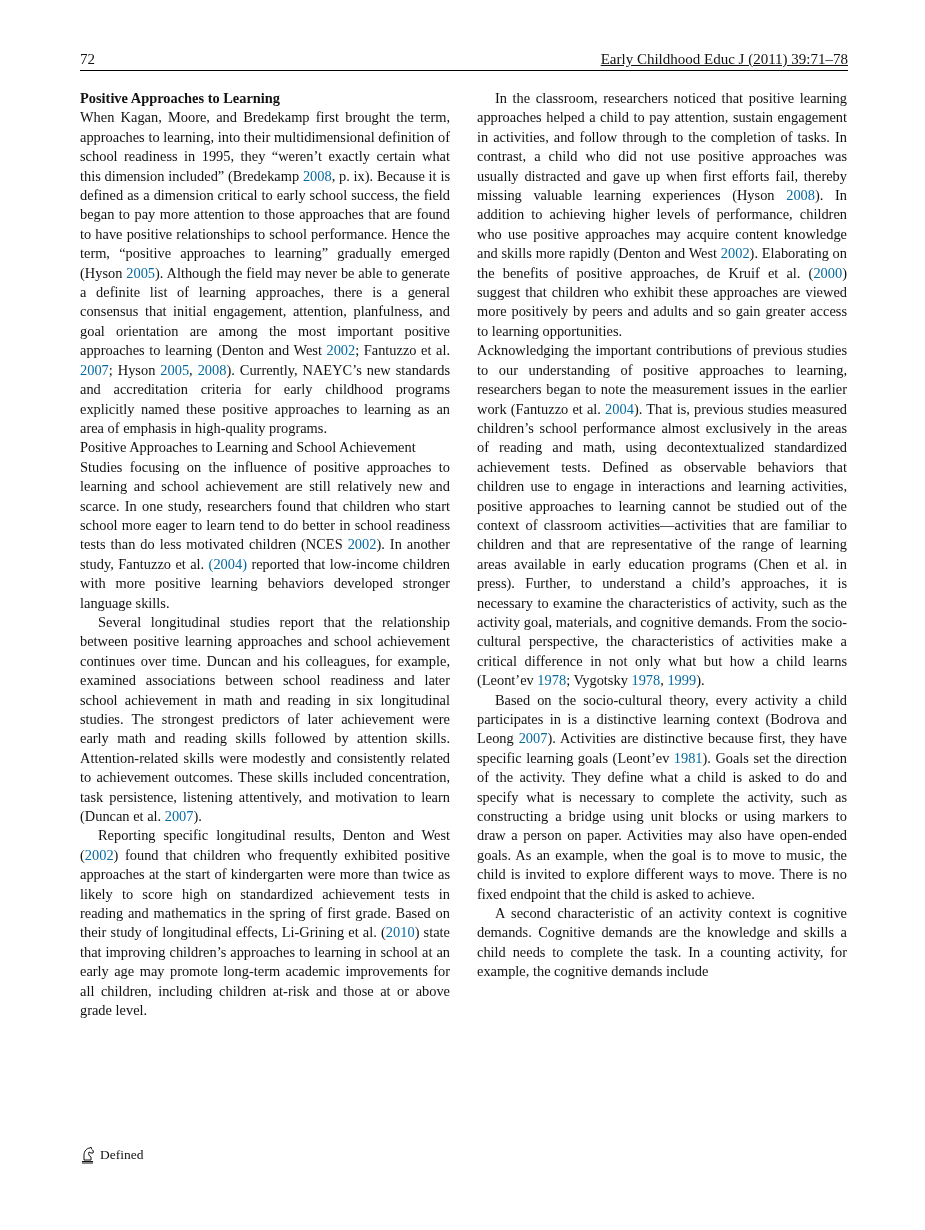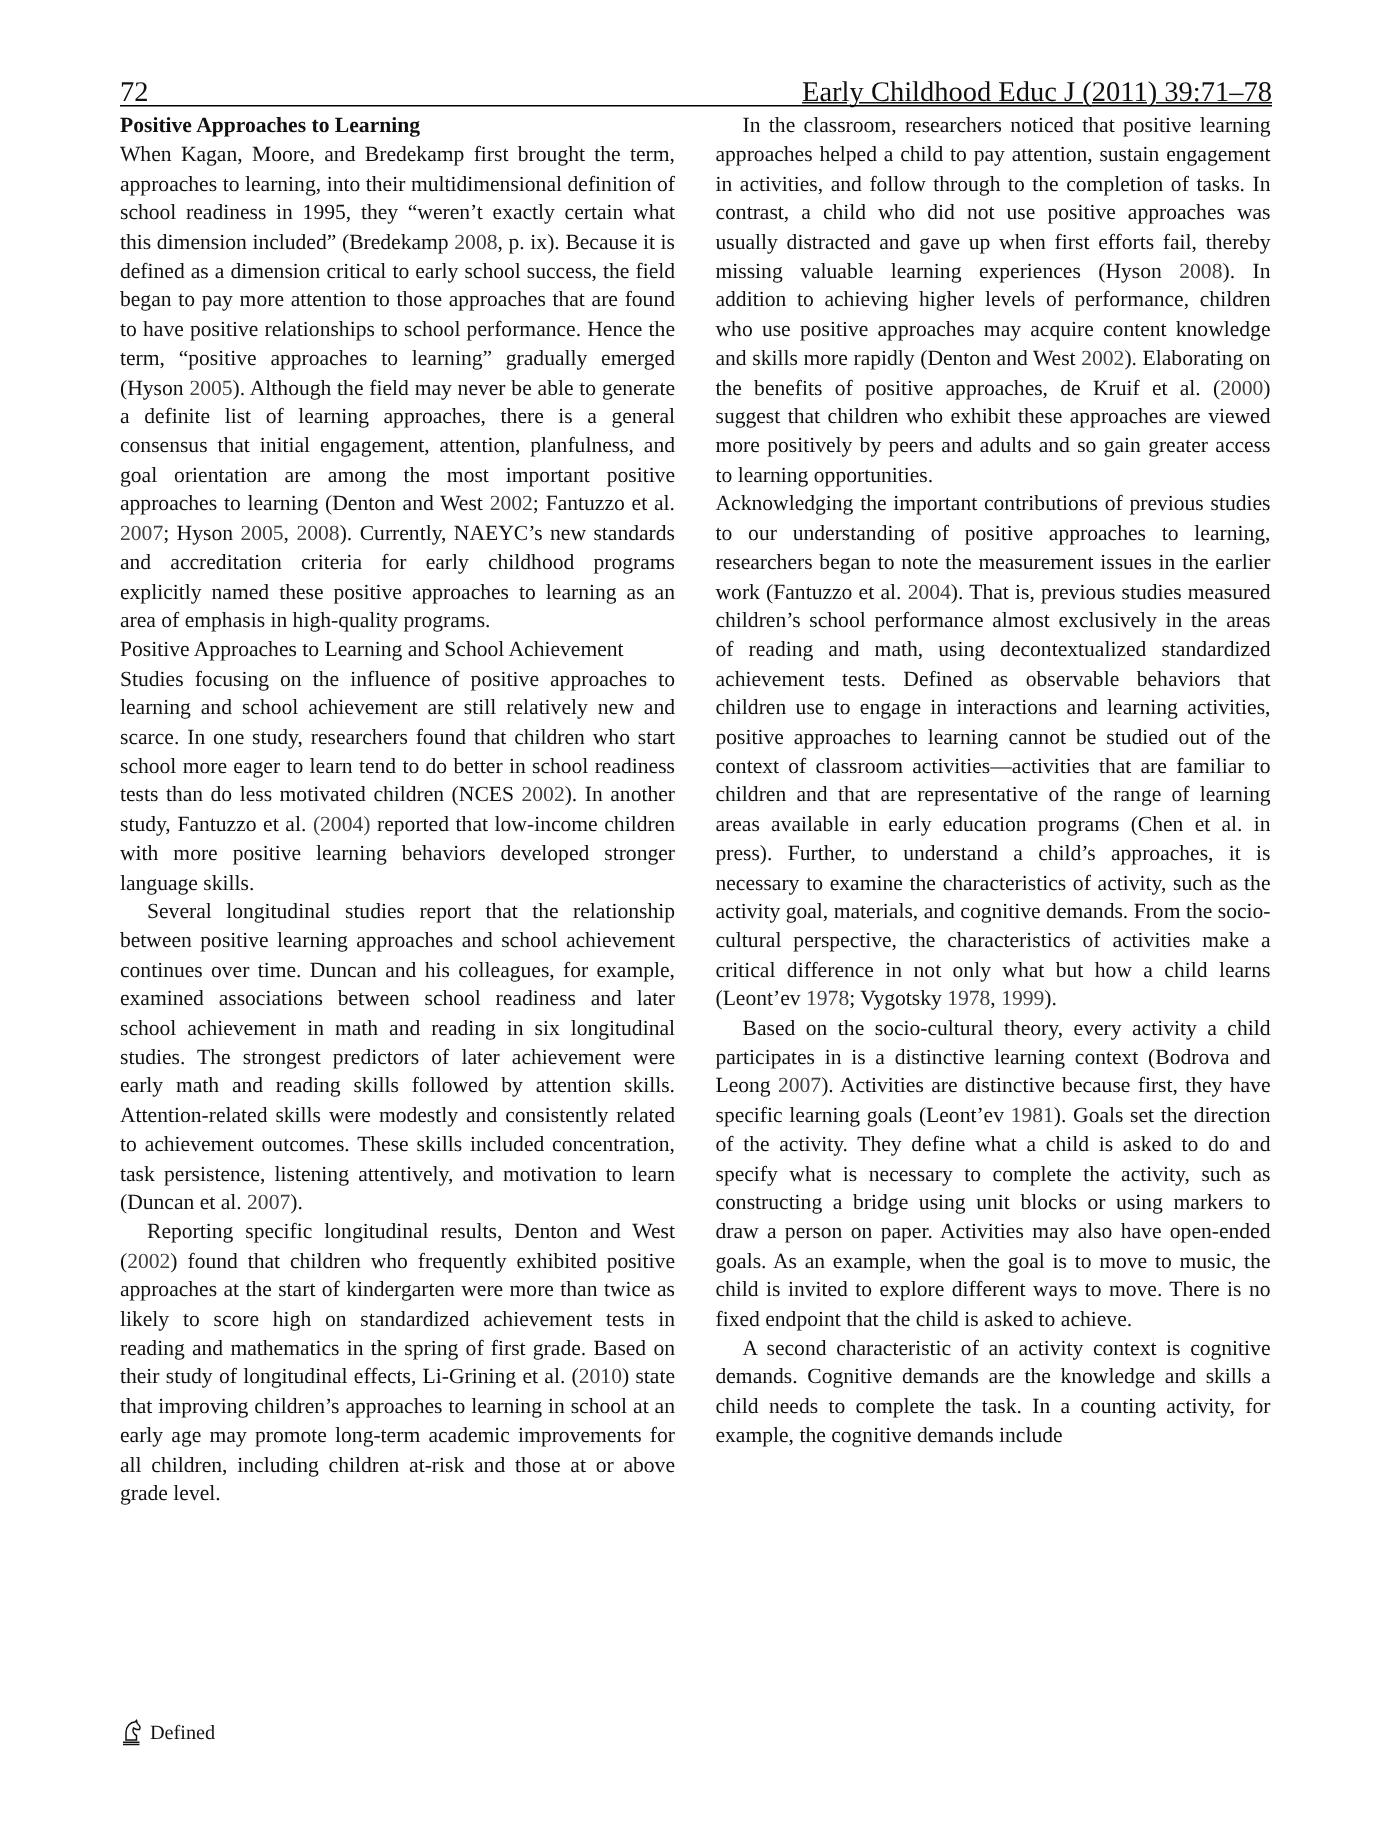--- a/index.html
+++ b/index.html
@@ -1,31 +1,31 @@
 <!DOCTYPE html>
 <html><head>
 <meta charset="utf-8">
 <style>
   html, body { margin: 0; padding: 0; background: #ffffff; }
   body { width: 925px; height: 1230px; position: relative; overflow: hidden;
          font-family: "Liberation Serif", "DejaVu Serif", serif; color: #111; }
   .running-head { position: absolute; left: 80px; top: 51px; width: 768px; height: 20px;
-                  font-size: 19px; }
+                  font-size: 15px; }
   .running-head .pg { position: absolute; left: 0; top: 0; }
   .running-head .jr { position: absolute; right: 0; top: 0; text-decoration: underline; }
   .rule { position: absolute; left: 80px; top: 70px; width: 768px; height: 0;
           border-top: 1.6px solid #000; }
-  .col { position: absolute; top: 75px; width: 370px; font-size: 14.4px; line-height: 19.4px; }
+  .col { position: absolute; top: 89px; width: 370px; font-size: 14.4px; line-height: 19.4px; }
   .col.left { left: 80px; }
   .col.right { left: 477px; }
   .col p { margin: 0; text-align: justify; hyphens: manual; }
   .col p.indent { text-indent: 18px; }
   .h-bold { font-weight: bold; margin: 0 0 19.4px 0; }
   .h-sub { margin: 19.4px 0 19.4px 0; text-align: left; }
-  .cite { color: #404040; }
+  .cite { color: #0369a1; }
   .footer { position: absolute; left: 80px; top: 1146px; font-size: 13.5px; display: flex; align-items: center; gap: 4px; }
   .footer svg { width: 16px; height: 18px; }
 </style>
 </head>
 <body>
 
 <div class="running-head">
   <span class="pg">72</span>
   <span class="jr">Early Childhood Educ J (2011) 39:71–78</span>
 </div>

